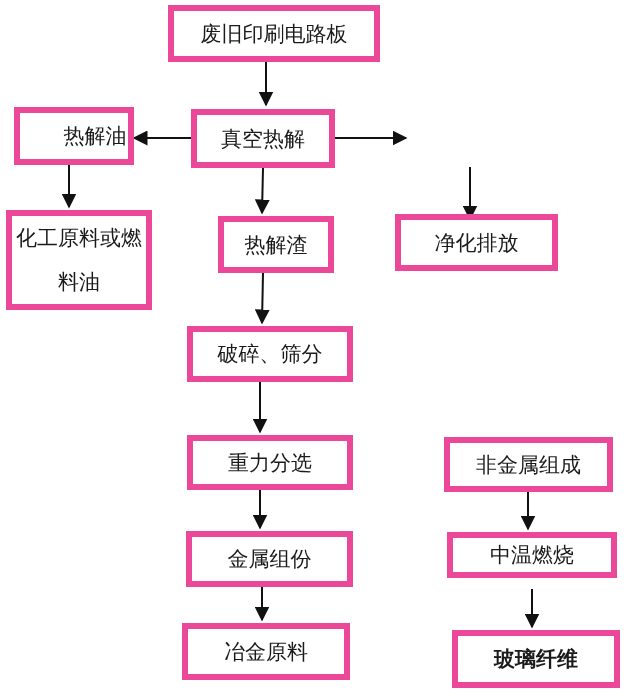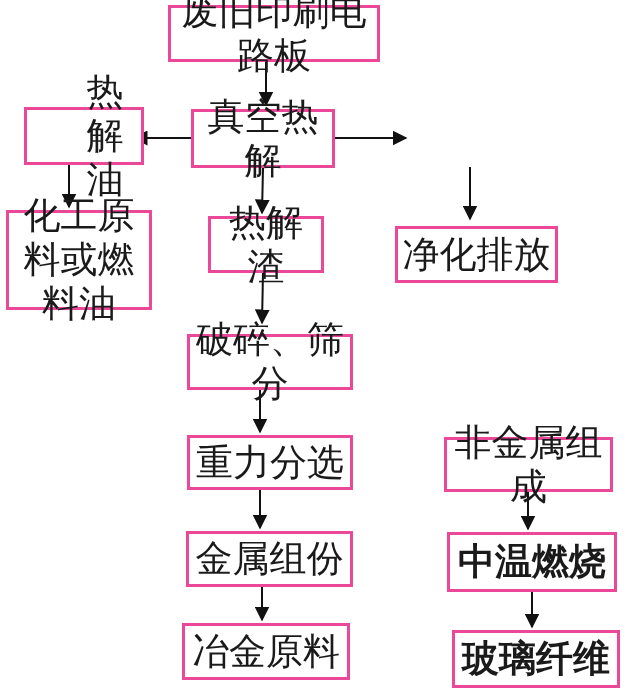--- a/index.html
+++ b/index.html
@@ -23,44 +23,44 @@
     width: 630px;
     height: 696px;
   }
   .arrows line {
     stroke: #111111;
     stroke-width: 2;
   }
   .node {
     position: absolute;
     box-sizing: border-box;
-    border: 3px solid #ec4899;
+    border: 6px solid #ec4899;
     background: #ffffff;
     display: flex;
     align-items: center;
     justify-content: center;
     text-align: center;
-    font-size: 37px;
+    font-size: 21px;
     line-height: 44px;
     word-break: break-all;
   }
   
   .n-wpcb       { left: 168px; top: 5px;   width: 212px; height: 57px; }
-  .n-oil        { left: 24px;  top: 107px; width: 120px; height: 58px; padding-left: 42px; }
+  .n-oil        { left: 14px;  top: 107px; width: 120px; height: 58px; padding-left: 42px; }
   .n-vacuum     { left: 191px; top: 109px; width: 144px; height: 59px; }
   .n-gas        { left: 410px; top: 108px; width: 117px; height: 59px; }
   .n-chem       { left: 6px;   top: 210px; width: 146px; height: 100px; }
-  .n-residue    { left: 208px; top: 216px; width: 116px; height: 57px; }
-  .n-purify     { left: 395px; top: 226px; width: 163px; height: 57px; }
-  .n-crush      { left: 187px; top: 334px; width: 166px; height: 56px; }
+  .n-residue    { left: 218px; top: 216px; width: 116px; height: 57px; }
+  .n-purify     { left: 395px; top: 214px; width: 163px; height: 57px; }
+  .n-crush      { left: 187px; top: 326px; width: 166px; height: 56px; }
   .n-gravity    { left: 187px; top: 435px; width: 166px; height: 55px; }
   .n-metal      { left: 186px; top: 531px; width: 167px; height: 56px; }
   .n-metallurgy { left: 182px; top: 623px; width: 168px; height: 57px; }
   .n-nonmetal   { left: 444px; top: 437px; width: 169px; height: 55px; }
-  .n-midtemp    { left: 447px; top: 532px; width: 170px; height: 60px; font-weight: bold; }
+  .n-midtemp    { left: 447px; top: 532px; width: 170px; height: 46px; }
   .n-glass      { left: 452px; top: 630px; width: 168px; height: 58px; font-weight: bold; }
 </style>
 </head>
 <body>
 
 <div class="canvas">
 
   <svg class="arrows" viewBox="0 0 630 696" xmlns="http://www.w3.org/2000/svg">
     <defs>
       <marker id="ah" viewBox="0 0 10 10" refX="9" refY="5" markerWidth="7.5" markerHeight="7.5" orient="auto">

